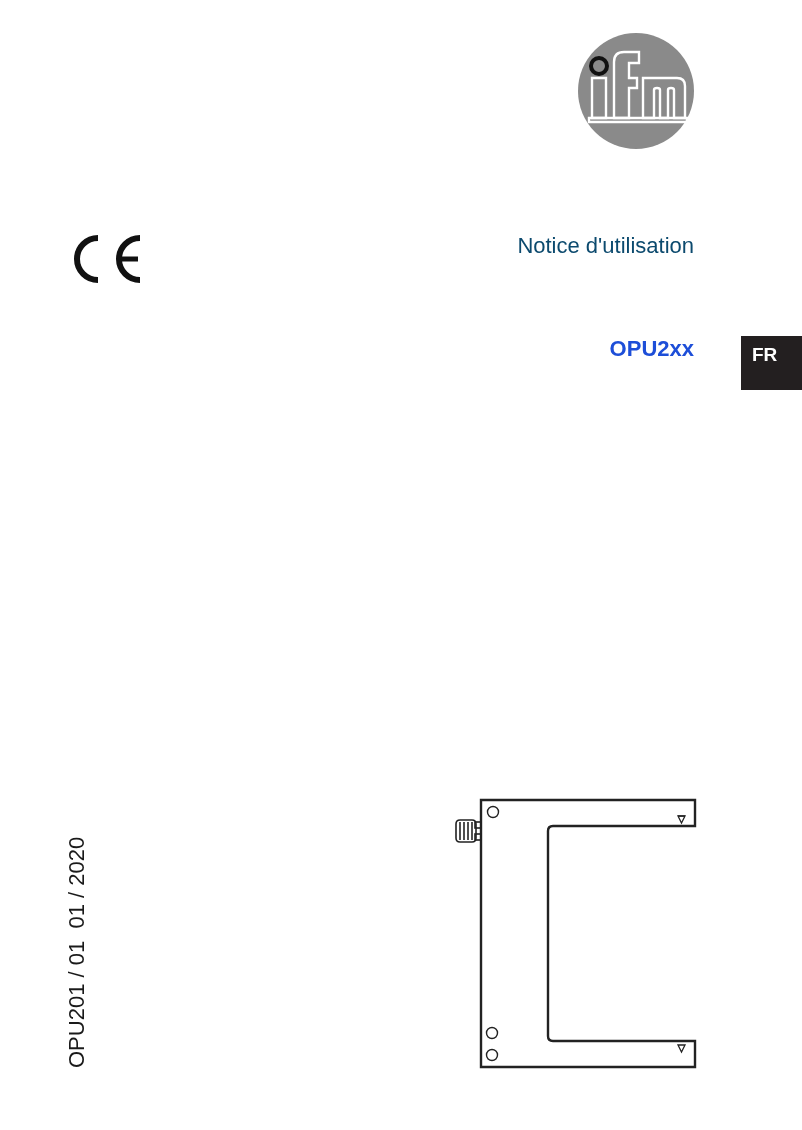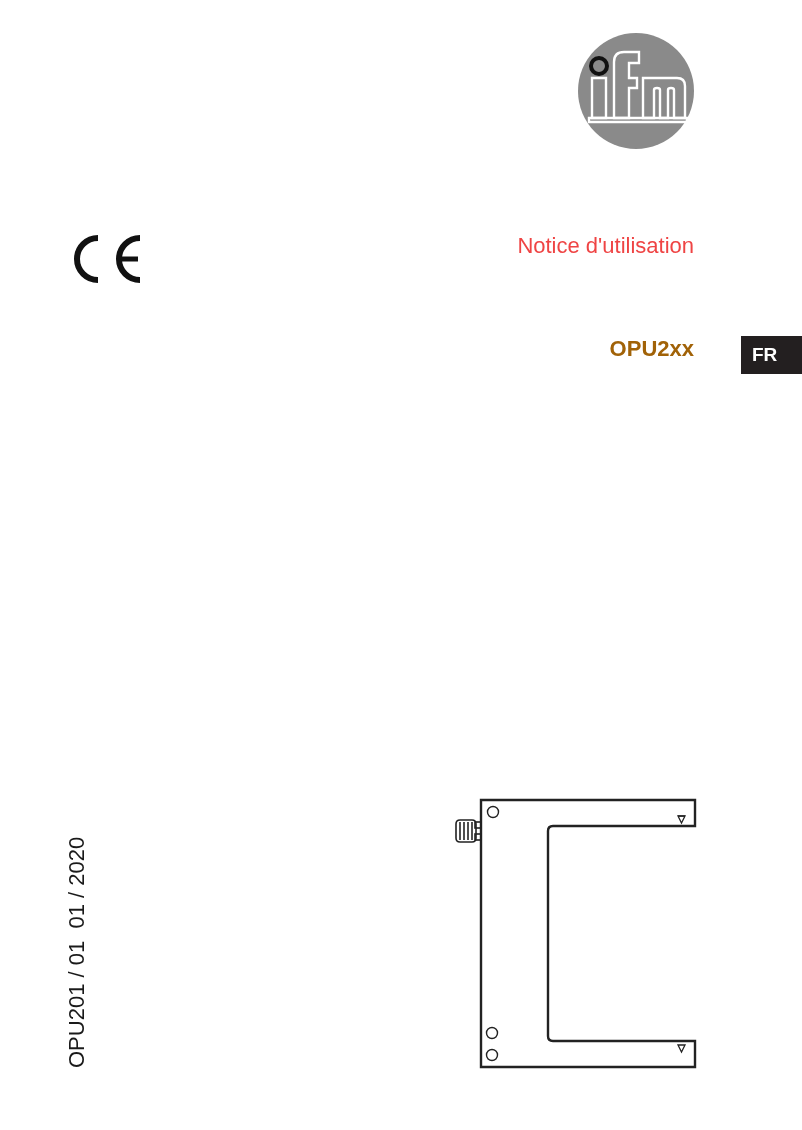--- a/index.html
+++ b/index.html
@@ -1,24 +1,24 @@
 <!DOCTYPE html>
 <html><head>
 <meta charset="utf-8">
 <style>
   html, body { margin: 0; padding: 0; background: #ffffff; }
   body { width: 802px; height: 1130px; position: relative; overflow: hidden;
          font-family: "Liberation Sans", sans-serif; color: #1a1a1a; }
   .abs { position: absolute; }
   .logo { left: 577px; top: 32px; width: 118px; height: 118px; }
   .ce { left: 68px; top: 234px; width: 76px; height: 50px; }
-  .title { right: 108px; top: 232px; text-align: right; font-size: 22px; line-height: 28px; color: #ef4444; }
+  .title { right: 108px; top: 232px; text-align: right; font-size: 22px; line-height: 28px; color: #0c4a6e; }
   .title div { white-space: nowrap; }
-  .model { right: 108px; top: 336px; font-size: 22px; font-weight: bold; color: #a16207; }
-  .lang-tab { left: 741px; top: 336px; width: 61px; height: 38px; background: #231f20;
+  .model { right: 108px; top: 336px; font-size: 22px; font-weight: bold; color: #1d4ed8; }
+  .lang-tab { left: 741px; top: 336px; width: 61px; height: 54px; background: #231f20;
               color: #ffffff; font-weight: bold; font-size: 19px; line-height: 38px; padding-left: 11px; box-sizing: border-box; }
   .docref { left: 64px; top: 1068px; transform-origin: 0 0; transform: rotate(-90deg);
             font-size: 22px; white-space: pre; color: #1a1a1a; width: 260px; }
   .drawing { left: 440px; top: 790px; width: 270px; height: 290px; }
 </style>
 </head>
 <body>
 
 <div class="abs logo">
   <svg width="118" height="118" viewBox="0 0 118 118">

